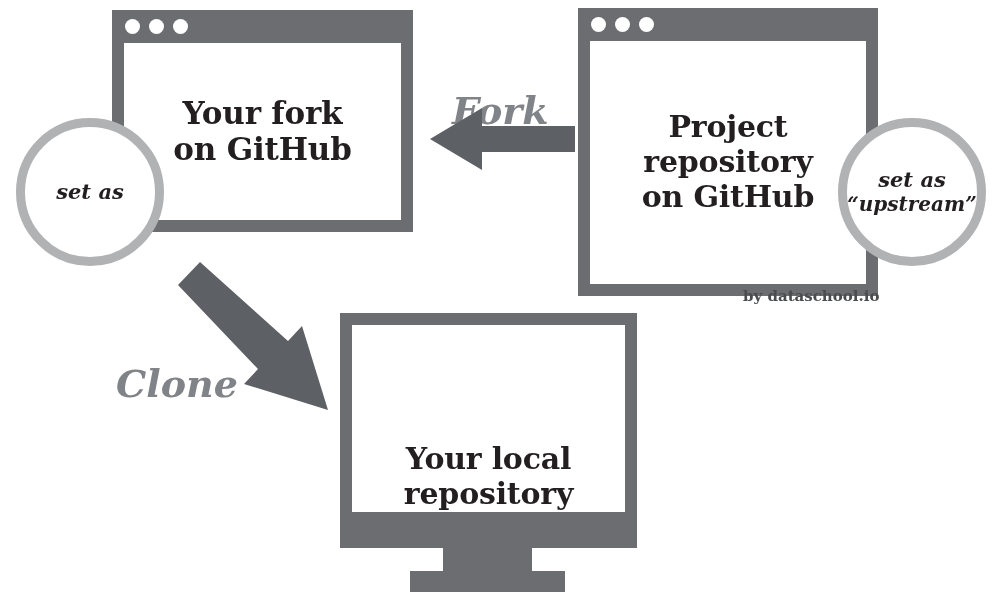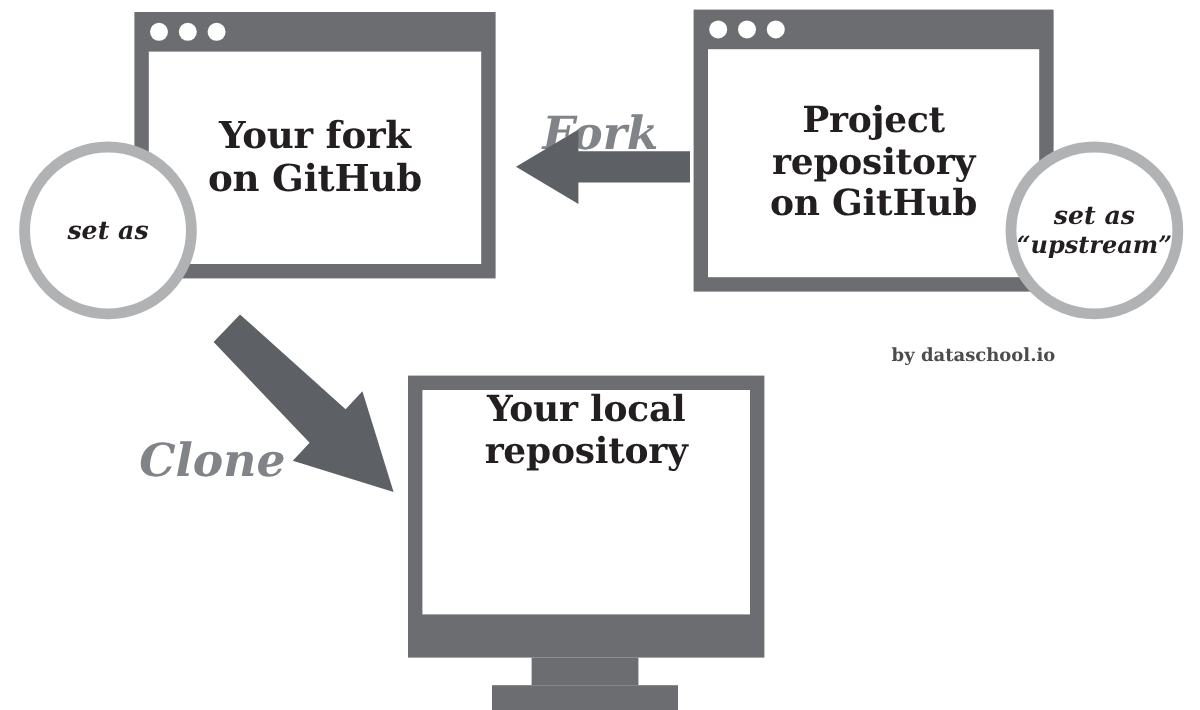--- a/index.html
+++ b/index.html
@@ -71,21 +71,21 @@
     box-sizing: border-box;
   }
   .monitor-screen {
     position: absolute;
     left: 12px;
     top: 12px;
     right: 12px;
     bottom: 36px;
     background: #ffffff;
     display: flex;
-    align-items: flex-start;
+    align-items: flex-end;
     justify-content: center;
     text-align: center;
   }
   .monitor-neck {
     position: absolute;
     background: #6b6d70;
   }
   .monitor-base {
     position: absolute;
     background: #6b6d70;
@@ -150,21 +150,21 @@
       <span class="dot"></span>
     </div>
     <div class="browser-screen">
       <div class="screen-title" style="font-size:31px;">
         <div>Your fork</div>
         <div>on GitHub</div>
       </div>
     </div>
   </div>
 
-  <div class="browser" style="left:578px; top:8px; width:300px; height:235px;">
+  <div class="browser" style="left:578px; top:8px; width:300px; height:288px;">
     <div class="browser-titlebar">
       <span class="dot"></span>
       <span class="dot"></span>
       <span class="dot"></span>
     </div>
     <div class="browser-screen">
       <div class="screen-title" style="font-size:30px;">
         <div>Project</div>
         <div>repository</div>
         <div>on GitHub</div>

